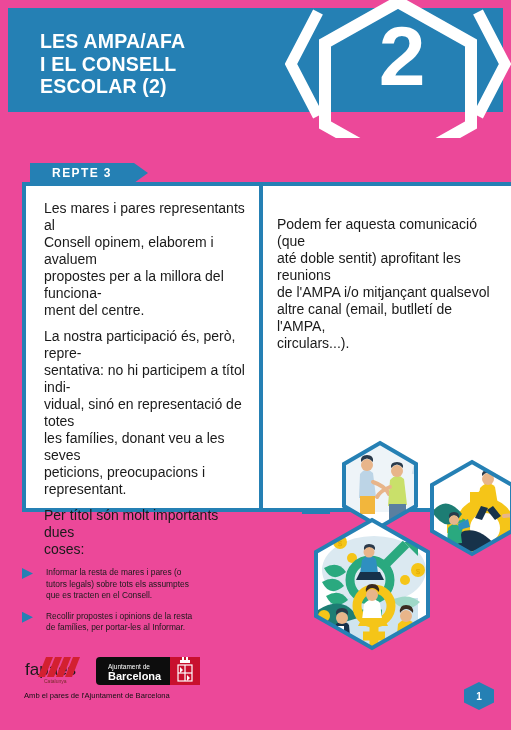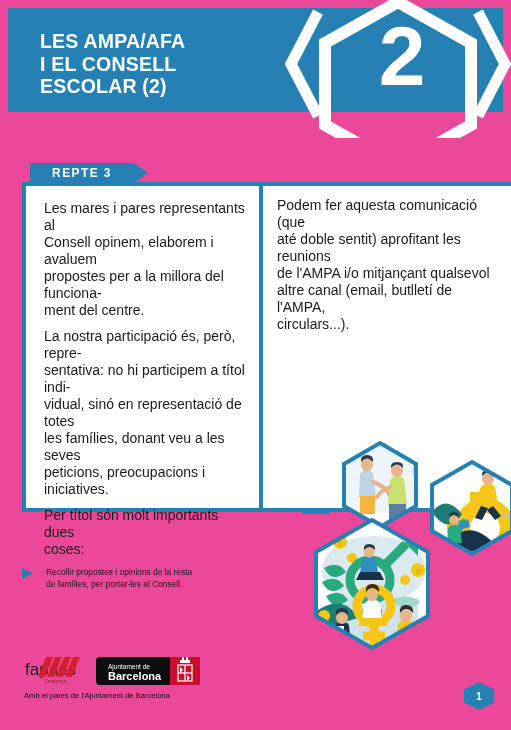--- a/index.html
+++ b/index.html
@@ -75,21 +75,21 @@
     width:233px;
     padding:14px 14px 10px 18px;
   }
   .divider{
     width:4px;background:#2580b4;
     margin-top:0px;margin-bottom:0px;
     flex:none;
   }
   .col-right{
     width:240px;
-    padding:11px 12px 10px 14px;
+    padding:30px 12px 10px 14px;
   }
   .ptext{
     font-size:14px;
     line-height:17px;
     color:#1a1a1a;
     margin:0 0 9px 0;
     white-space:pre-line;
     letter-spacing:0px;
   }
   .ptext.blue{
@@ -175,28 +175,34 @@
 
       <div class="col col-left">
         <div class="ptext">Les mares i pares representants al
 Consell opinem, elaborem i avaluem
 propostes per a la millora del funciona-
 ment del centre.</div>
         <div class="ptext">La nostra participació és, però, repre-
 sentativa: no hi participem a títol indi-
 vidual, sinó en representació de totes
 les famílies, donant veu a les seves
-peticions, preocupacions i iniciatives.</div>
+peticions, preocupacions i representant.</div>
         <div class="ptext">Per títol són molt importants dues
 coses:</div>
 
+        <div class="bullet-item">
+          <span class="arrow"></span>
+          <span class="btext">Informar la resta de mares i pares (o
+tutors legals) sobre tots els assumptes
+que es tracten en el Consell.</span>
+        </div>
         <div class="bullet-item">
           <span class="arrow"></span>
           <span class="btext">Recollir propostes i opinions de la resta
-de famílies, per portar-les al Consell.</span>
+de famílies, per portar-les al Informar.</span>
         </div>
       </div>
 
       <div class="divider"></div>
 
       <div class="col col-right">
         <div class="ptext">Podem fer aquesta comunicació (que
 até doble sentit) aprofitant les reunions
 de l'AMPA i/o mitjançant qualsevol
 altre canal (email, butlletí de l'AMPA,

